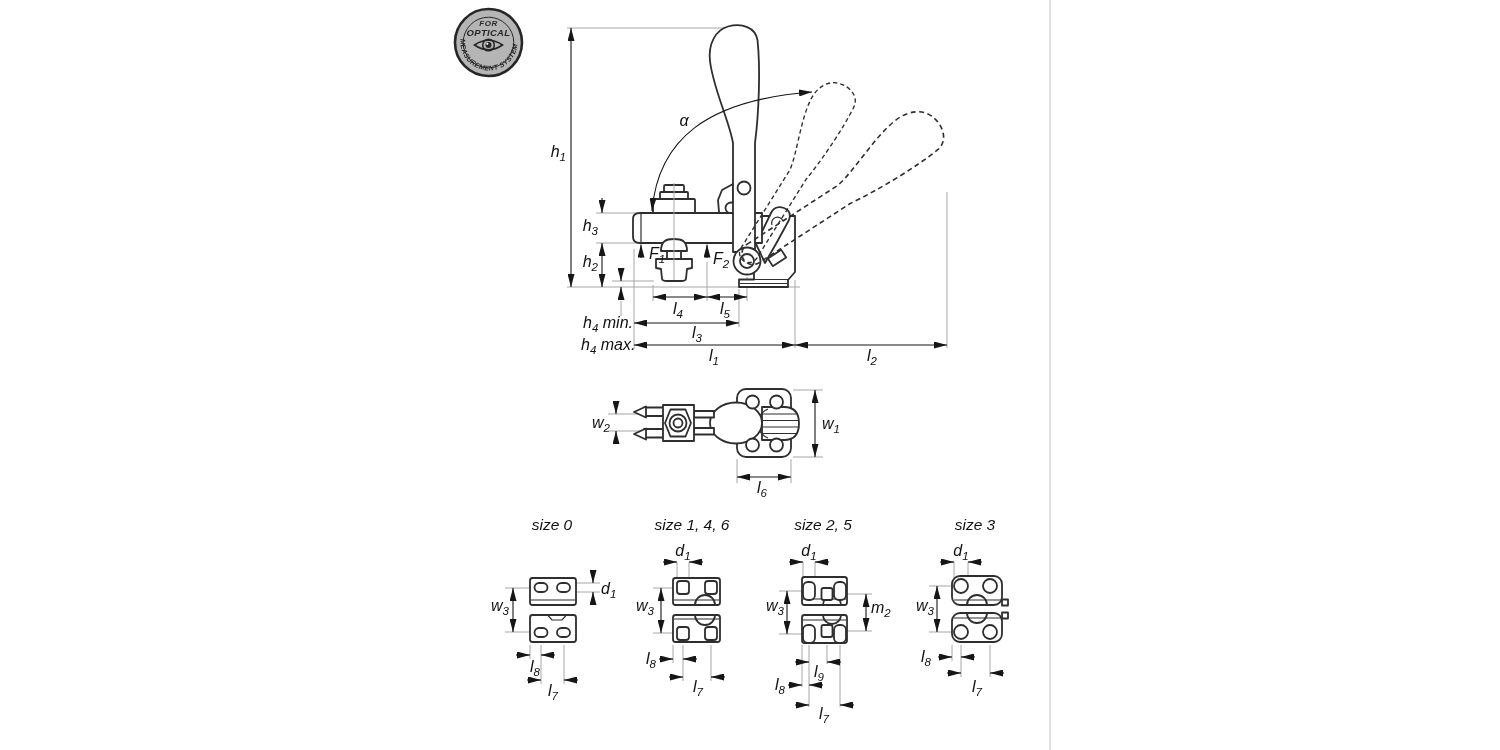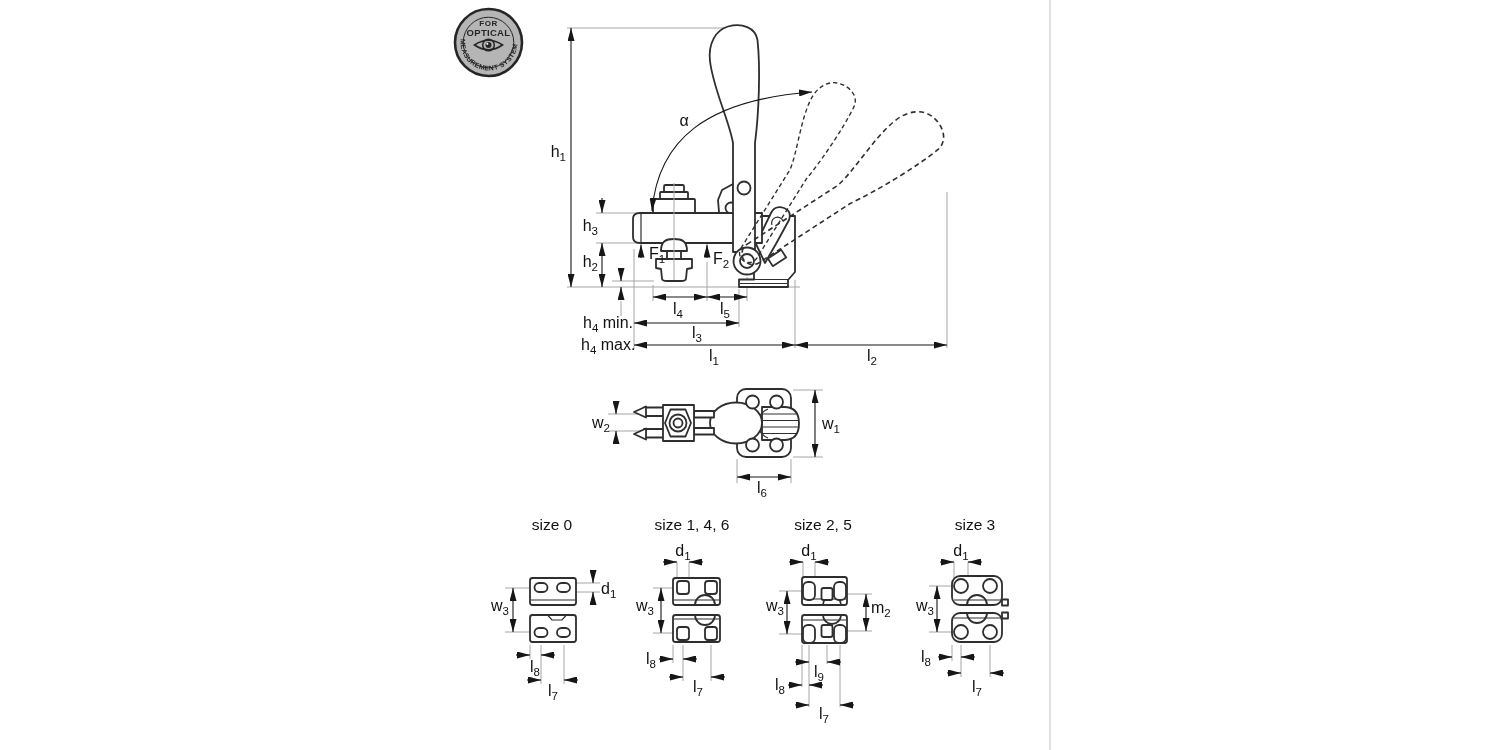--- a/index.html
+++ b/index.html
@@ -1,17 +1,17 @@
 <!DOCTYPE html>
 <html style="--c-background: #ffffff; --c-outline: #2e2e2e; --c-dimension: #161616; --c-extension: #a6a6a6; --c-ink: #111111; --c-badge_fill: #b5b5b5; --c-badge_ink: #262626; --c-divider: #cccccc;"><head>
 <meta charset="utf-8">
 <style>
   html,body{margin:0;padding:0;background:#fff;}
   #stage{position:relative;width:1500px;height:750px;background:var(--c-background,#fff);overflow:hidden;
-         font-family:"Liberation Sans",sans-serif;}
+         font-family:"Liberation Sans",sans-serif;font-style:italic;}
   svg{display:block}
   .ol  {fill:#ffffff;stroke:var(--c-outline,#2e2e2e);stroke-width:1.8;stroke-linejoin:round;}
   .oln {fill:none;stroke:var(--c-outline,#2e2e2e);stroke-width:1.8;stroke-linejoin:round;}
   .olt {fill:none;stroke:var(--c-outline,#2e2e2e);stroke-width:1.2;}
   .dash{fill:none;stroke:var(--c-outline,#2e2e2e);stroke-width:1.6;stroke-dasharray:5 3.5;stroke-linejoin:round;}
   .dim {stroke:var(--c-dimension,#161616);stroke-width:1.1;fill:none;}
   .ext {stroke:var(--c-extension,#a3a3a3);stroke-width:1;fill:none;}
   .lbl {font-family:"Liberation Sans",sans-serif;font-size:16px;fill:var(--c-ink,#111);}
   .sub {font-size:11.5px;}
   .ttl {font-family:"Liberation Sans",sans-serif;font-size:15.5px;fill:var(--c-ink,#111);}

